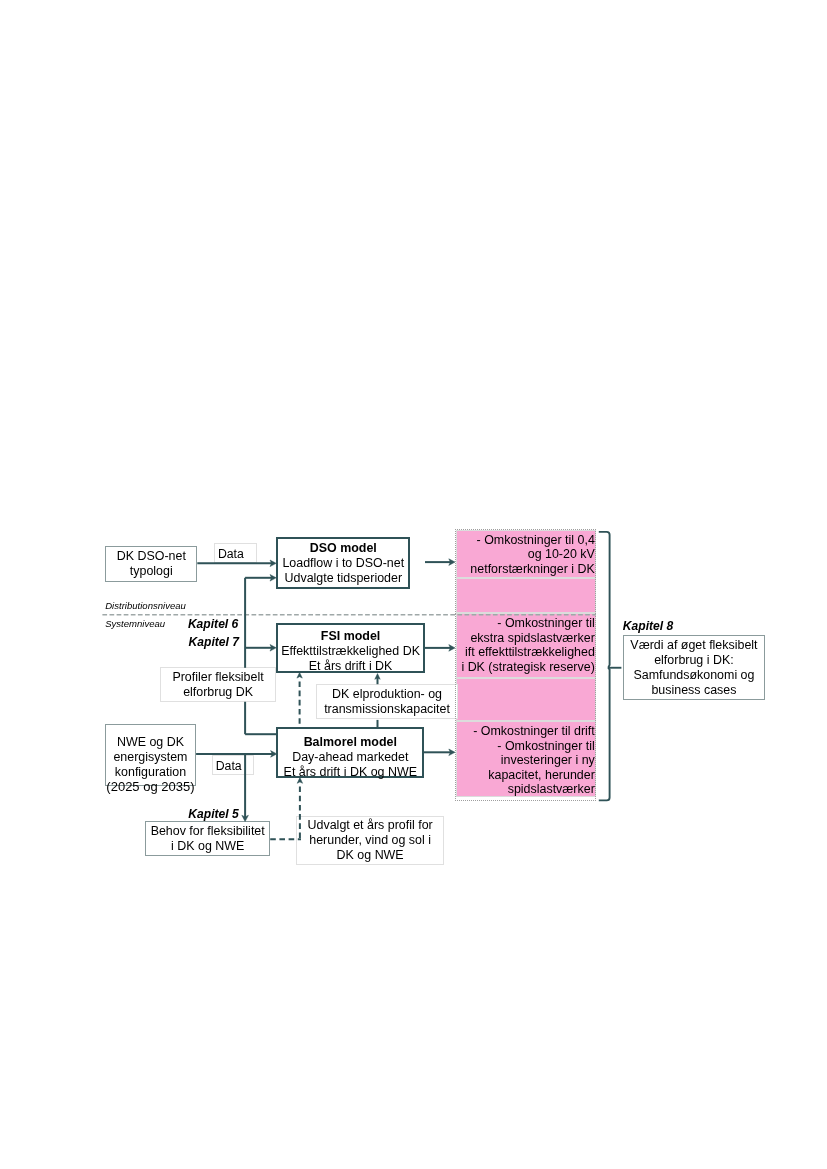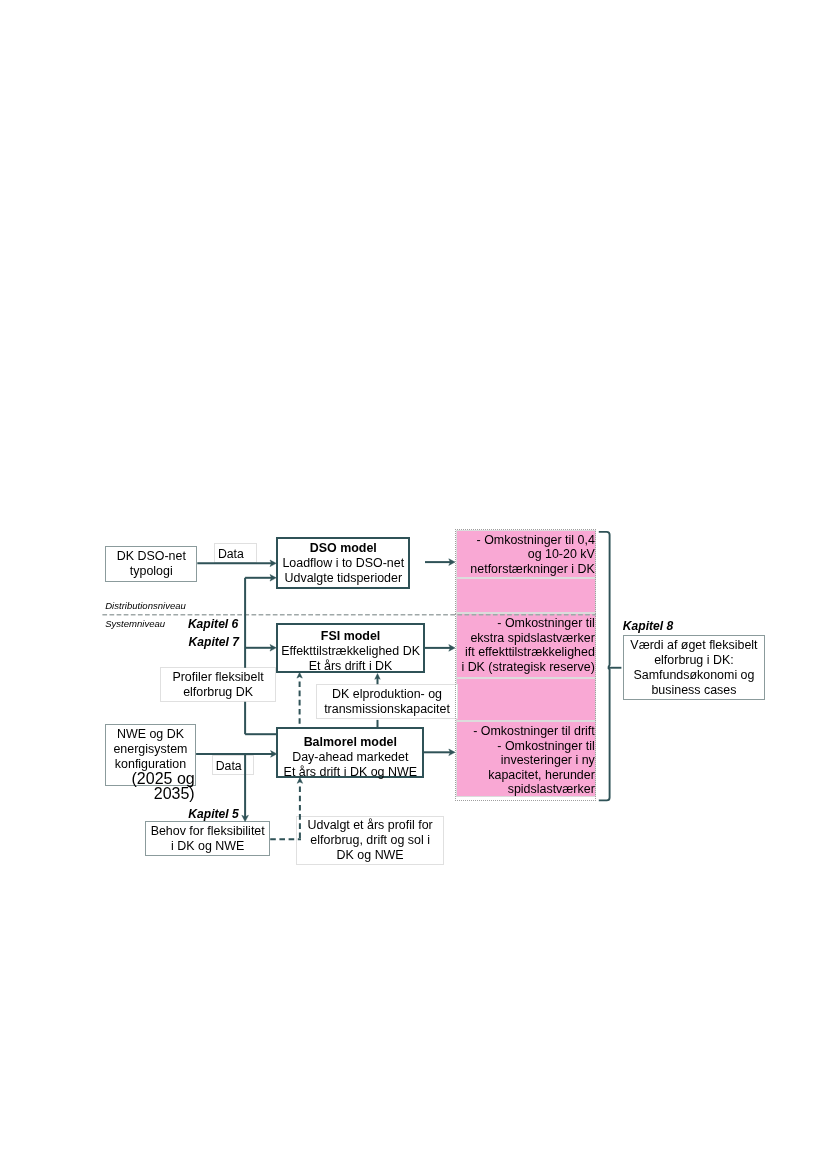--- a/index.html
+++ b/index.html
@@ -88,35 +88,35 @@
 
   <div class="box faint" style="left:315.6px;top:684px;width:142.9px;height:35.2px;justify-content:center;">
     <div>DK elproduktion- og</div>
     <div>transmissionskapacitet</div>
   </div>
 
   <div class="box thin" style="left:105.2px;top:723.5px;width:90.5px;height:62.6px;padding-top:20px;">
     <div>NWE og DK</div>
     <div>energisystem</div>
     <div>konfiguration</div>
-    <div style="font-size:16px;">(2025 og 2035)</div>
+    <div style="font-size:13px;">(2025 og 2035)</div>
   </div>
 
   <div class="box faint" style="left:211.5px;top:754.8px;width:42.3px;height:20.2px;align-items:flex-start;padding:3.1px 0 0 3.2px;font-size:12.3px;justify-content:flex-start;">
     <div>Data</div>
   </div>
 
   <div class="box thin" style="left:145.2px;top:821.2px;width:125px;height:35.1px;">
     <div>Behov for fleksibilitet</div>
     <div>i DK og NWE</div>
   </div>
 
   <div class="box faint" style="left:296.4px;top:815.6px;width:147.5px;height:49.3px;">
     <div>Udvalgt et års profil for</div>
-    <div>elforbrug, drift og sol i</div>
+    <div>herunder, vind og sol i</div>
     <div>DK og NWE</div>
   </div>
 
   <div class="box thin" style="left:622.8px;top:635.1px;width:142.3px;height:65.1px;">
     <div>Værdi af øget fleksibelt</div>
     <div>elforbrug i DK:</div>
     <div>Samfundsøkonomi og</div>
     <div>business cases</div>
   </div>
 

